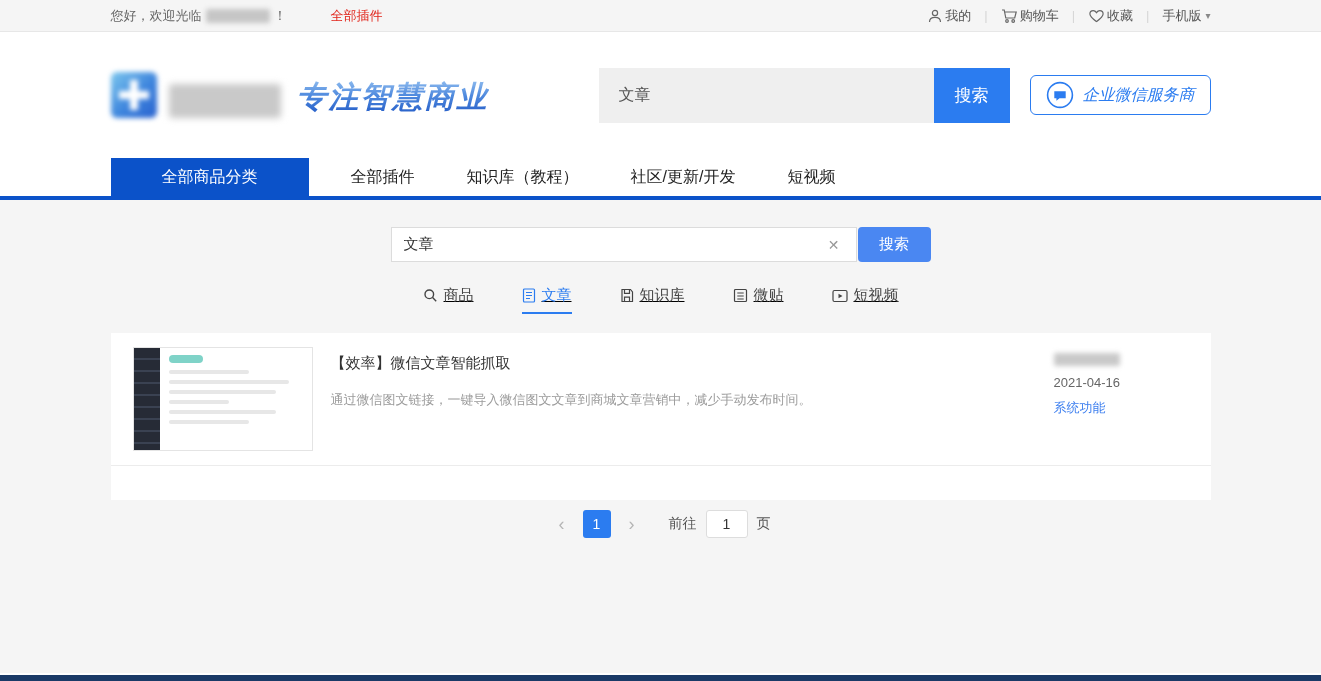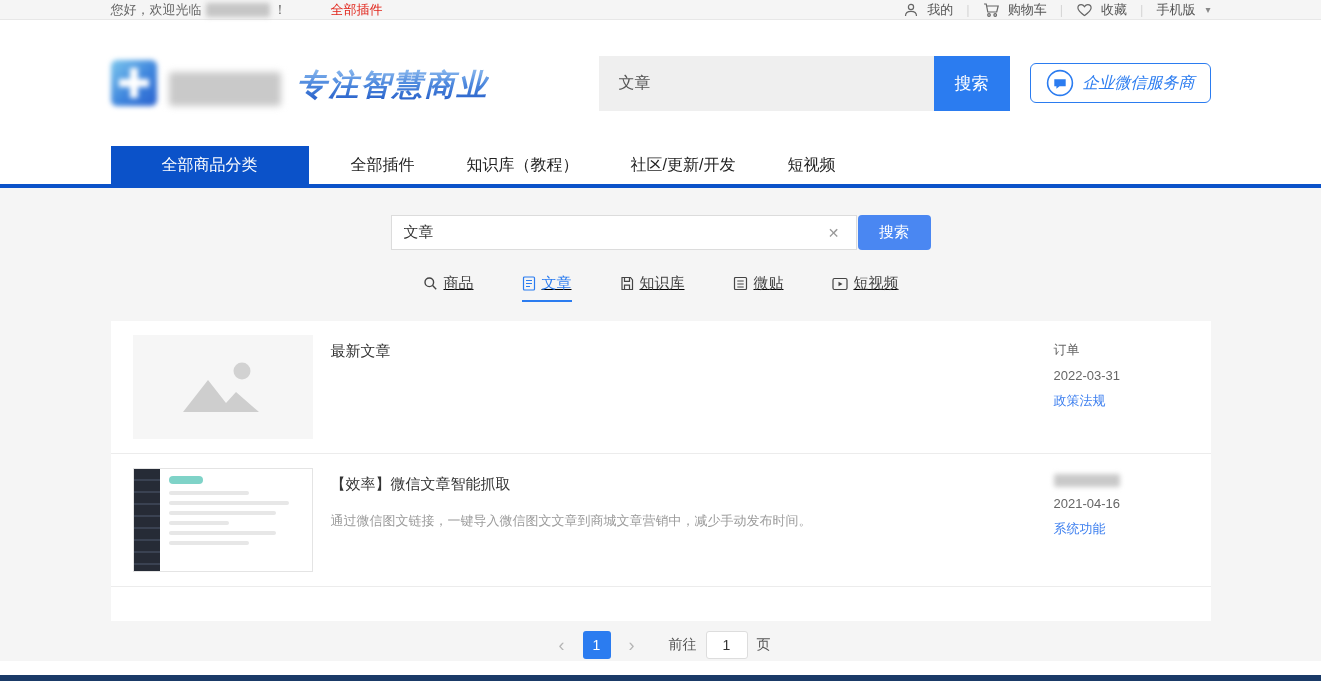--- a/index.html
+++ b/index.html
@@ -1,27 +1,27 @@
 <!DOCTYPE html>
 <html><head>
 <meta charset="utf-8">
 <style>
   * { margin:0; padding:0; box-sizing:border-box; }
   html,body { width:1321px; height:681px; overflow:hidden; }
   body { font-family:"Liberation Sans","DejaVu Sans",sans-serif; background:#fff; position:relative; }
   .container { width:1100px; margin:0 auto; }
 
   
-  .topbar { height:20px; background:#f5f5f5; border-bottom:1px solid #e7e7e7; font-size:13px; color:#666; }
+  .topbar { height:32px; background:#f5f5f5; border-bottom:1px solid #e7e7e7; font-size:13px; color:#666; }
   .topbar-inner { height:100%; display:flex; align-items:center; justify-content:space-between; }
   .topbar-left { display:flex; align-items:center; gap:2px; }
   .blur-name { display:inline-block; width:64px; height:14px; background:#c6c6c6; border-radius:2px; filter:blur(2.5px); margin:0 2px; }
   .logout { color:#e1251b; margin-left:42px; cursor:pointer; text-decoration:none; }
   .topbar-right { display:flex; align-items:center; gap:13px; }
-  .tb-item { display:flex; align-items:center; gap:8px; color:#555; cursor:pointer; }
+  .tb-item { display:flex; align-items:center; gap:2px; color:#555; cursor:pointer; }
   .tb-sep { color:#d6d6d6; }
   .caret { font-size:10px; color:#888; margin-left:2px; }
 
   
   .header { height:126px; background:#fff; display:flex; align-items:center; }
   .header-inner { display:flex; align-items:center; width:1100px; margin:0 auto; }
   .logo { display:flex; align-items:flex-end; cursor:pointer; }
   .logo-mark { position:relative; width:46px; height:46px; border-radius:6px;
                background:linear-gradient(135deg,#7cc7ee 0%,#3e85dd 55%,#2a62cf 100%);
                filter:blur(2.5px); flex:0 0 auto; }
@@ -209,36 +209,20 @@
       <svg width="16" height="14" viewBox="0 0 16 14" fill="none" stroke="currentColor" stroke-width="1.2">
           <rect x="1" y="1.5" width="14" height="11" rx="1.5"></rect>
           <path d="M6.5 4.8v4.4L10.5 7z" fill="currentColor" stroke="none"></path>
         </svg>
       <span>短视频</span>
     </div>
   </div>
 
   <div class="results-card">
 
-    <div class="result">
-      <div class="thumb placeholder">
-        <svg width="88" height="58" viewBox="0 0 88 58">
-            <circle cx="63" cy="13" r="8.5" fill="#d2d2d2"></circle>
-            <path d="M4 54 29 22l18 23 10-11 23 20z" fill="#cecece"></path>
-          </svg>
-      </div>
-      <div class="result-body">
-        <div class="result-title">最新文章</div>
-      </div>
-      <div class="result-meta">
-        <div class="meta-line">订单</div>
-        <div class="meta-line">2022-03-31</div>
-        <a class="meta-cat">政策法规</a>
-      </div>
-    </div>
 
     <div class="result">
       <div class="thumb shot">
         <div class="shot-side"></div>
         <div class="shot-main">
           <div class="shot-pill"></div>
           <div class="shot-line w60"></div>
           <div class="shot-line w90"></div>
           <div class="shot-line w80"></div>
           <div class="shot-line w45"></div>

